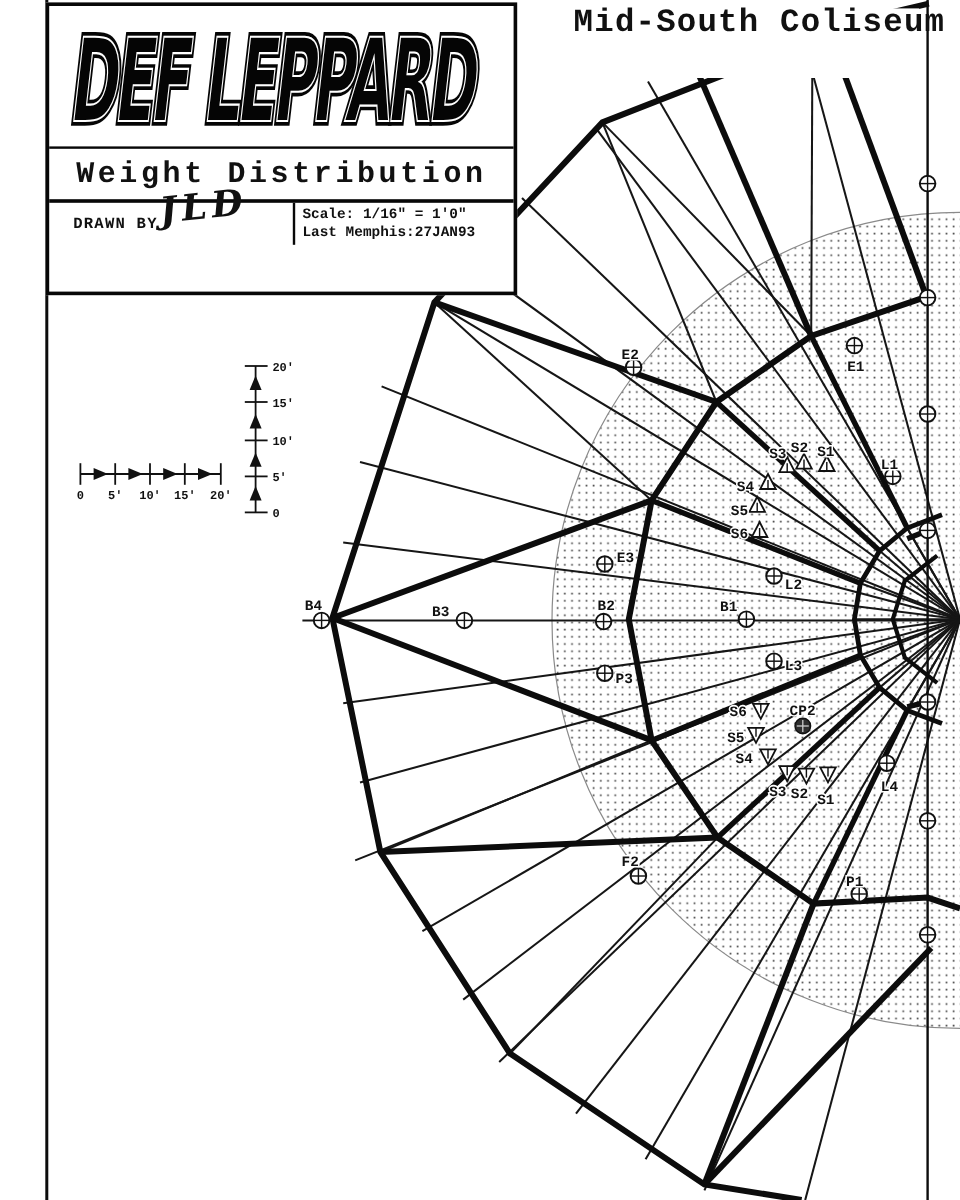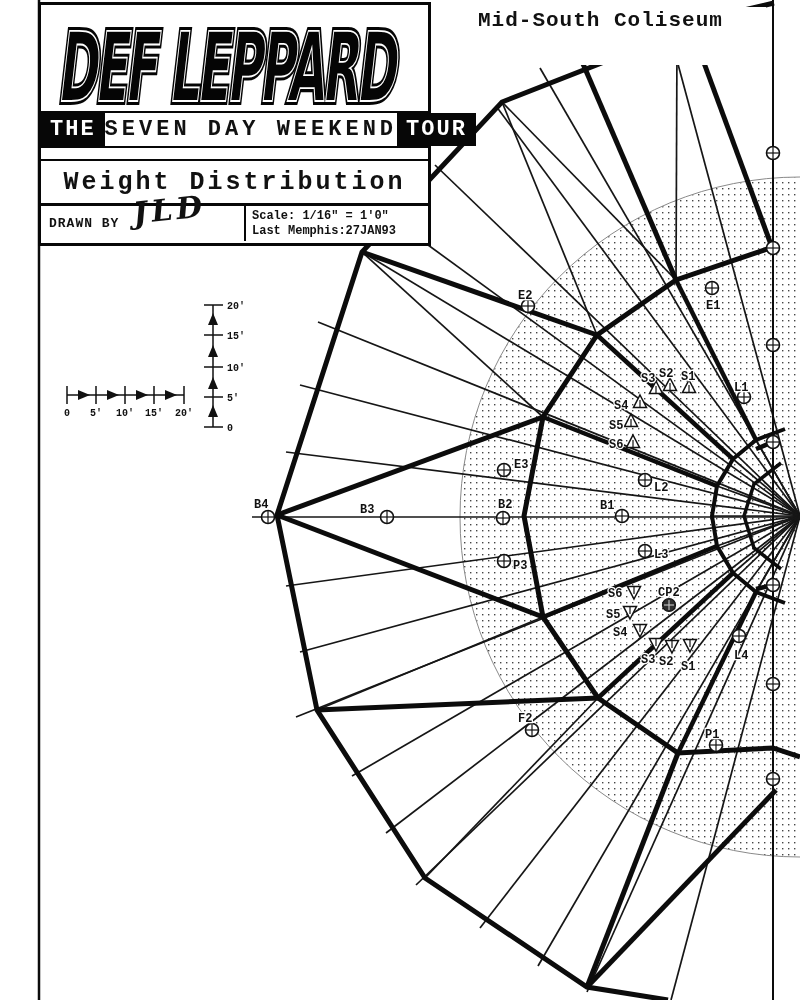--- a/index.html
+++ b/index.html
@@ -3,38 +3,38 @@
 <meta charset="utf-8">
 <style>
   html,body{margin:0;padding:0;background:#fff;}
   body{width:800px;height:1000px;position:relative;overflow:hidden;
        font-family:"Liberation Mono","DejaVu Sans Mono",monospace;color:#111;}
   #canvas{position:absolute;left:0;top:0;z-index:0;}
 
   
   .venue{position:absolute;left:478px;top:7px;width:288px;height:58px;
          background:#fff;z-index:2;line-height:27px;
-         font-weight:bold;font-size:21px;letter-spacing:1px;white-space:nowrap;}
+         font-weight:bold;font-size:27px;letter-spacing:1px;white-space:nowrap;}
 
   
   .tb{position:absolute;left:38px;top:2px;width:393px;height:244px;
       border:3px solid #070707;background:#fff;z-index:2;box-sizing:border-box;}
   .tb *{box-sizing:border-box;}
   .tb-logo{height:106px;position:relative;overflow:visible;}
   .tb-band{height:37px;display:flex;align-items:stretch;
            border-top:2px solid #070707;border-bottom:2px solid #070707;}
   .tb-band .boxed{background:#070707;color:#fff;display:flex;align-items:center;
                   padding:0 9px;font-weight:bold;font-size:22px;letter-spacing:2px;}
   .tb-band .mid{flex:1;display:flex;align-items:center;justify-content:center;
                 font-weight:bold;font-size:22px;letter-spacing:4px;white-space:nowrap;}
   .tb-gap{height:13px;border-bottom:2px solid #070707;}
   .tb-title{height:45px;display:flex;align-items:center;justify-content:center;
             font-weight:bold;font-size:25px;letter-spacing:3px;border-bottom:3px solid #070707;}
   .tb-bottom{display:flex;height:35px;}
-  .tb-drawn{flex:1;display:flex;align-items:center;padding-left:8px;
+  .tb-drawn{flex:1;display:flex;align-items:center;padding-left:20px;
             font-weight:bold;font-size:13px;letter-spacing:1px;position:relative;}
   .tb-sig{position:absolute;left:92px;top:-14px;font-family:"DejaVu Serif",serif;
           font-style:italic;font-weight:bold;font-size:30px;transform:rotate(-6deg);
           letter-spacing:4px;}
   .tb-scale{width:184px;border-left:2px solid #070707;display:flex;flex-direction:column;
             justify-content:center;padding-left:6px;font-weight:bold;font-size:12px;
             line-height:15px;white-space:nowrap;}
 </style>
 </head>
 <body>
@@ -255,25 +255,20 @@
 
 <div class="tb">
   <div class="tb-logo">
     <svg width="387" height="106" viewBox="0 0 387 106">
       <g transform="translate(16,96) scale(0.56,1.12) skewX(-13)">
         <text x="0" y="0" font-family="DejaVu Sans, sans-serif" font-size="86" font-weight="bold" letter-spacing="-5" fill="#050505" stroke="#050505" stroke-width="7">DEF LEPPARD</text>
         <text x="0" y="0" font-family="DejaVu Sans, sans-serif" font-size="86" font-weight="bold" letter-spacing="-5" fill="#050505" stroke="#ffffff" stroke-width="1.6">DEF LEPPARD</text>
       </g>
     </svg>
   </div>
-  <div class="tb-band">
-    <span class="boxed">THE</span>
-    <span class="mid">SEVEN DAY WEEKEND</span>
-    <span class="boxed">TOUR</span>
-  </div>
   <div class="tb-gap"></div>
   <div class="tb-title">Weight Distribution</div>
   <div class="tb-bottom">
     <div class="tb-drawn">
       <span>DRAWN BY</span>
       <span class="tb-sig">JLD</span>
     </div>
     <div class="tb-scale">
       <div>Scale: 1/16" = 1'0"</div>
       <div>Last Memphis:27JAN93</div>

